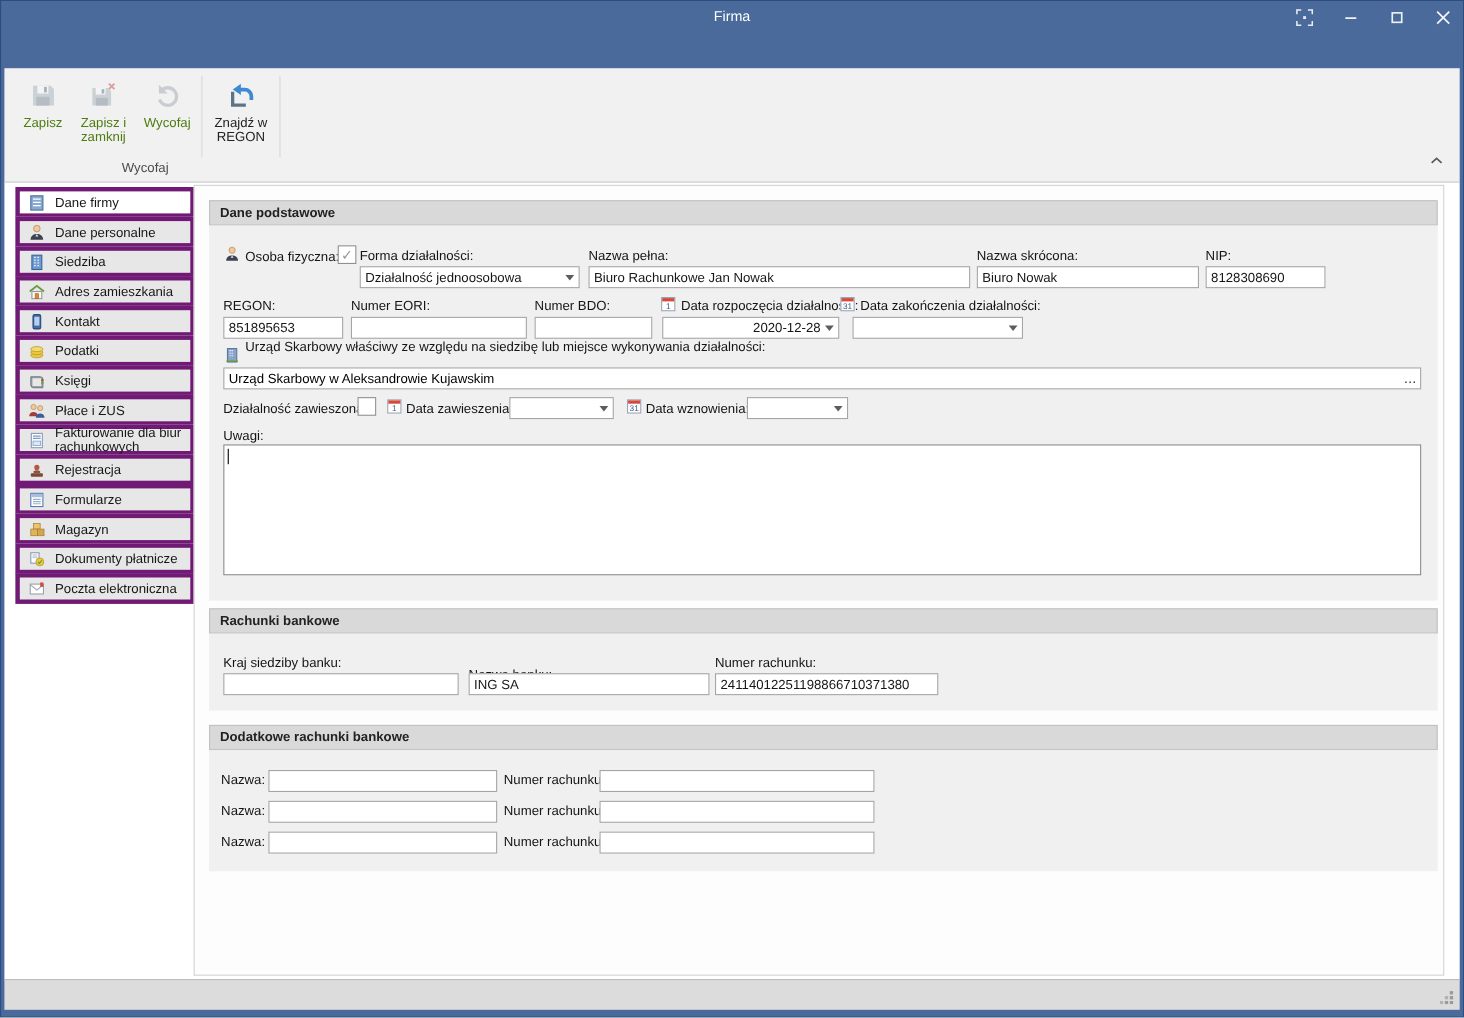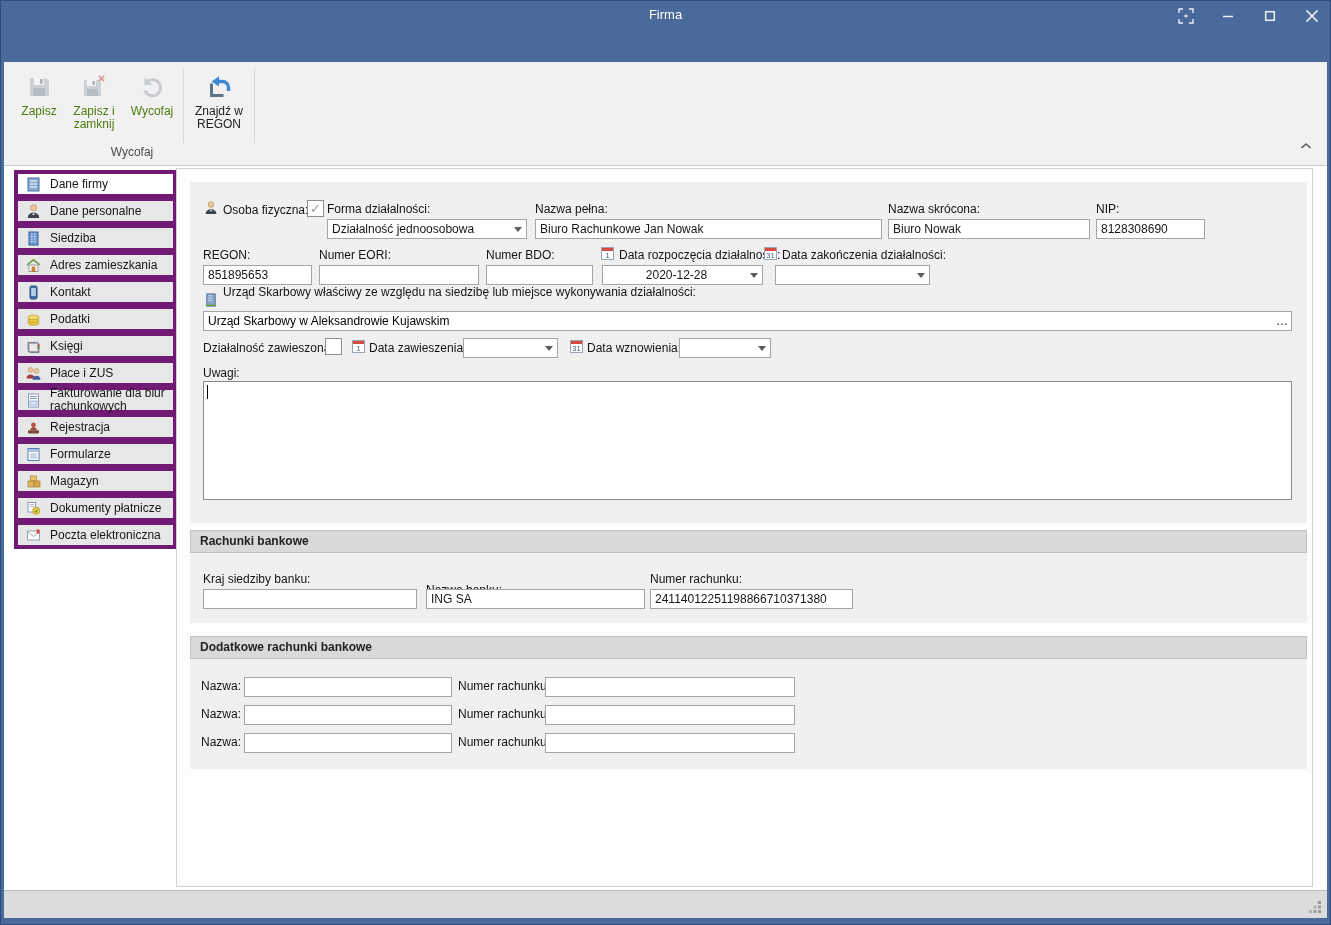--- a/index.html
+++ b/index.html
@@ -58,21 +58,21 @@
   .s1 .sec-body { height:341px; }
   .s2 .sec-body { height:70px; }
   .s3 .sec-body { height:110px; }
   .gap7 { margin-top:7px; }  .gap13 { margin-top:13px; }
 
   .lab { position:absolute; white-space:nowrap; color:#141414; }
   .tfield { position:absolute; height:20px; border:1px solid #a5a5a5; background:#fff;
             font-family:inherit; font-size:12px; padding:1px 4px; color:#161616; }
   .combo { position:absolute; height:20px; border:1px solid #a5a5a5; background:#fff; display:flex; align-items:center; }
   .combo .cval { flex:1; padding:0 4px; white-space:nowrap; overflow:hidden; }
-  .combo.center .cval { text-align:center; padding-right:0; }
+  .combo.center .cval { text-align:right; padding-right:0; }
   .combo .abox { width:16px; height:100%; display:flex; align-items:center; justify-content:center; }
   .tri { width:0; height:0; border-left:4px solid transparent; border-right:4px solid transparent; border-top:5px solid #5d5d5d; }
 
   .checkbox { position:absolute; width:17px; height:17px; background:#fff; border:1px solid #8f8f8f;
               display:flex; align-items:center; justify-content:center; }
   .checkbox .check { color:#949ba2; font-size:13px; font-weight:bold; line-height:1; }
 
   .cal { position:absolute; width:13px; height:13px; background:#fff; border:1px solid #9aa5b4; }
   .cal .band { position:absolute; left:0; top:0; width:100%; height:3px; background:#d6493e; }
   .cal .num { position:absolute; left:0; top:3px; width:100%; text-align:center; font-size:7.5px; color:#3b5a86; line-height:9px; }
@@ -291,20 +291,21 @@
             <path d="M2.5 4.5l6 5 6-5" fill="none" stroke="#98a2ae"></path>
             <rect x="11.5" y="2.5" width="3" height="4" fill="#d05040"></rect>
           </svg>
         <span class="slabel">Poczta elektroniczna</span>
       </div>
     </div>
 
     <div class="panel">
 
       <div class="section s1">
+        <div class="sec-head">Dane podstawowe</div>
         <div class="sec-body">
           <svg class="lab" style="left:13px;top:18px" width="16" height="16" viewBox="0 0 17 17">
               <circle cx="8.5" cy="4.8" r="3" fill="#f2c79a" stroke="#b08a5a" stroke-width=".7"></circle>
               <path d="M2.8 15c0-3.6 2.6-5.2 5.7-5.2s5.7 1.6 5.7 5.2z" fill="#3c4250"></path>
               <path d="M8.5 9.8l-1.4 2.2h2.8z" fill="#e8e8e8"></path>
             </svg>
           <span class="lab" style="left:33px;top:21px">Osoba fizyczna:</span>
           <div class="checkbox" style="left:117px;top:18px">
               <span class="check">✓</span>
             </div>

